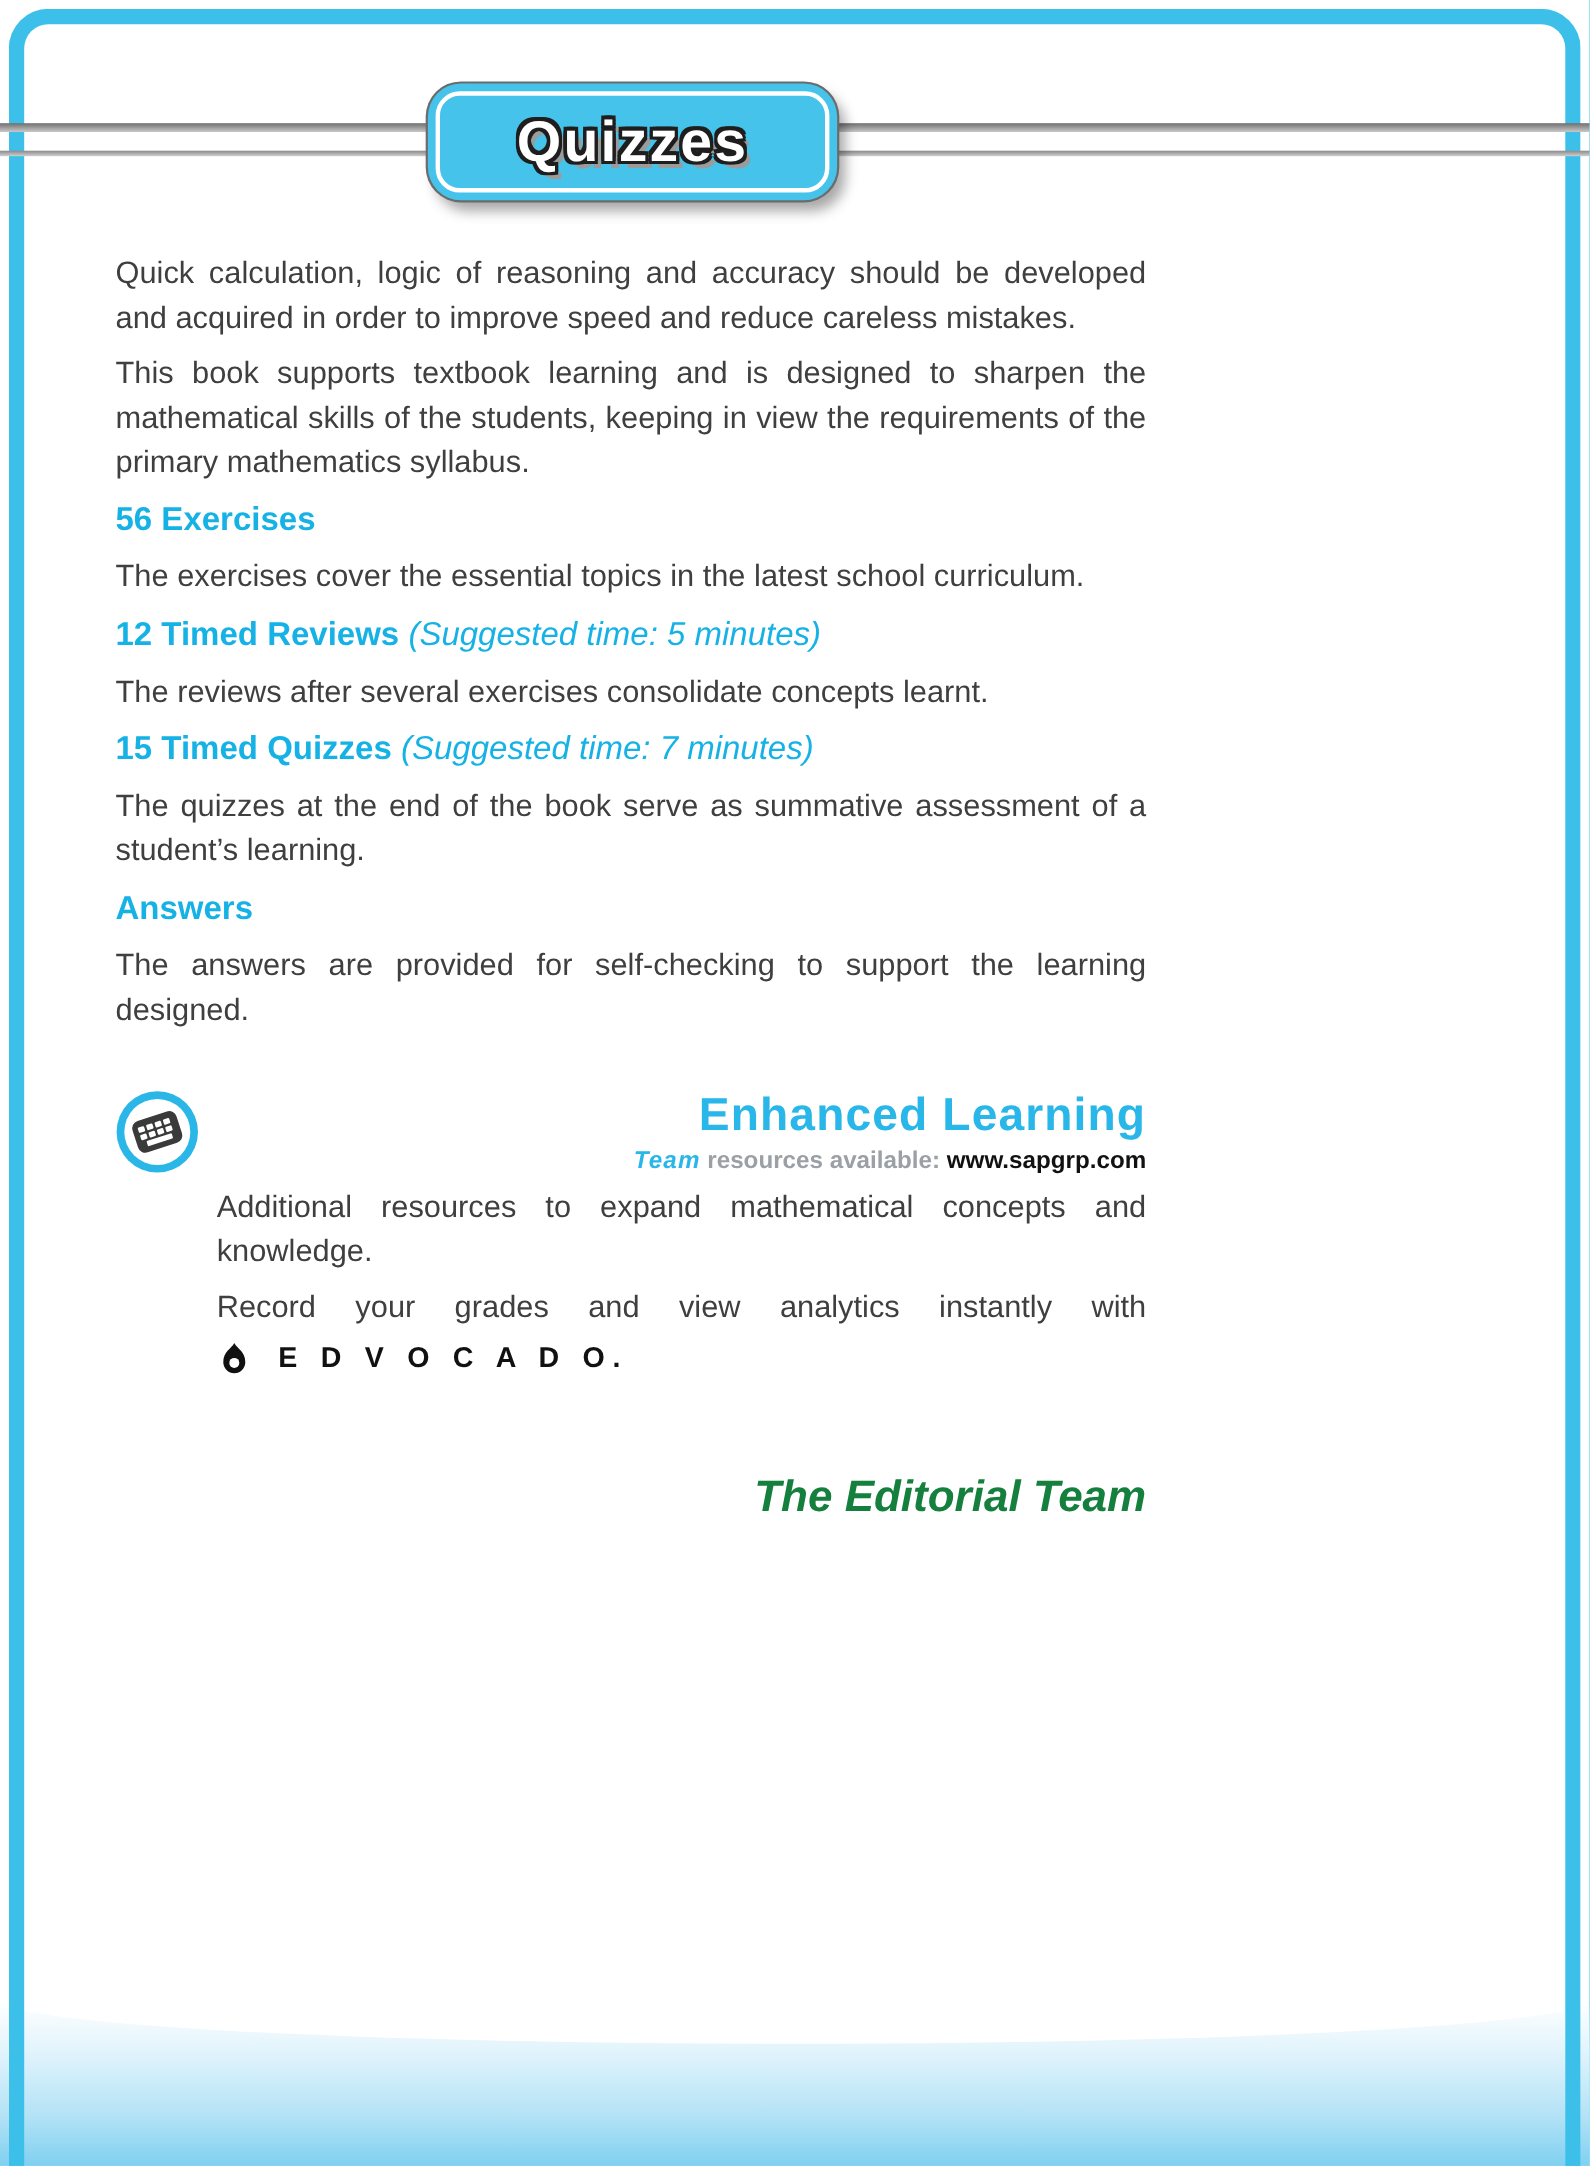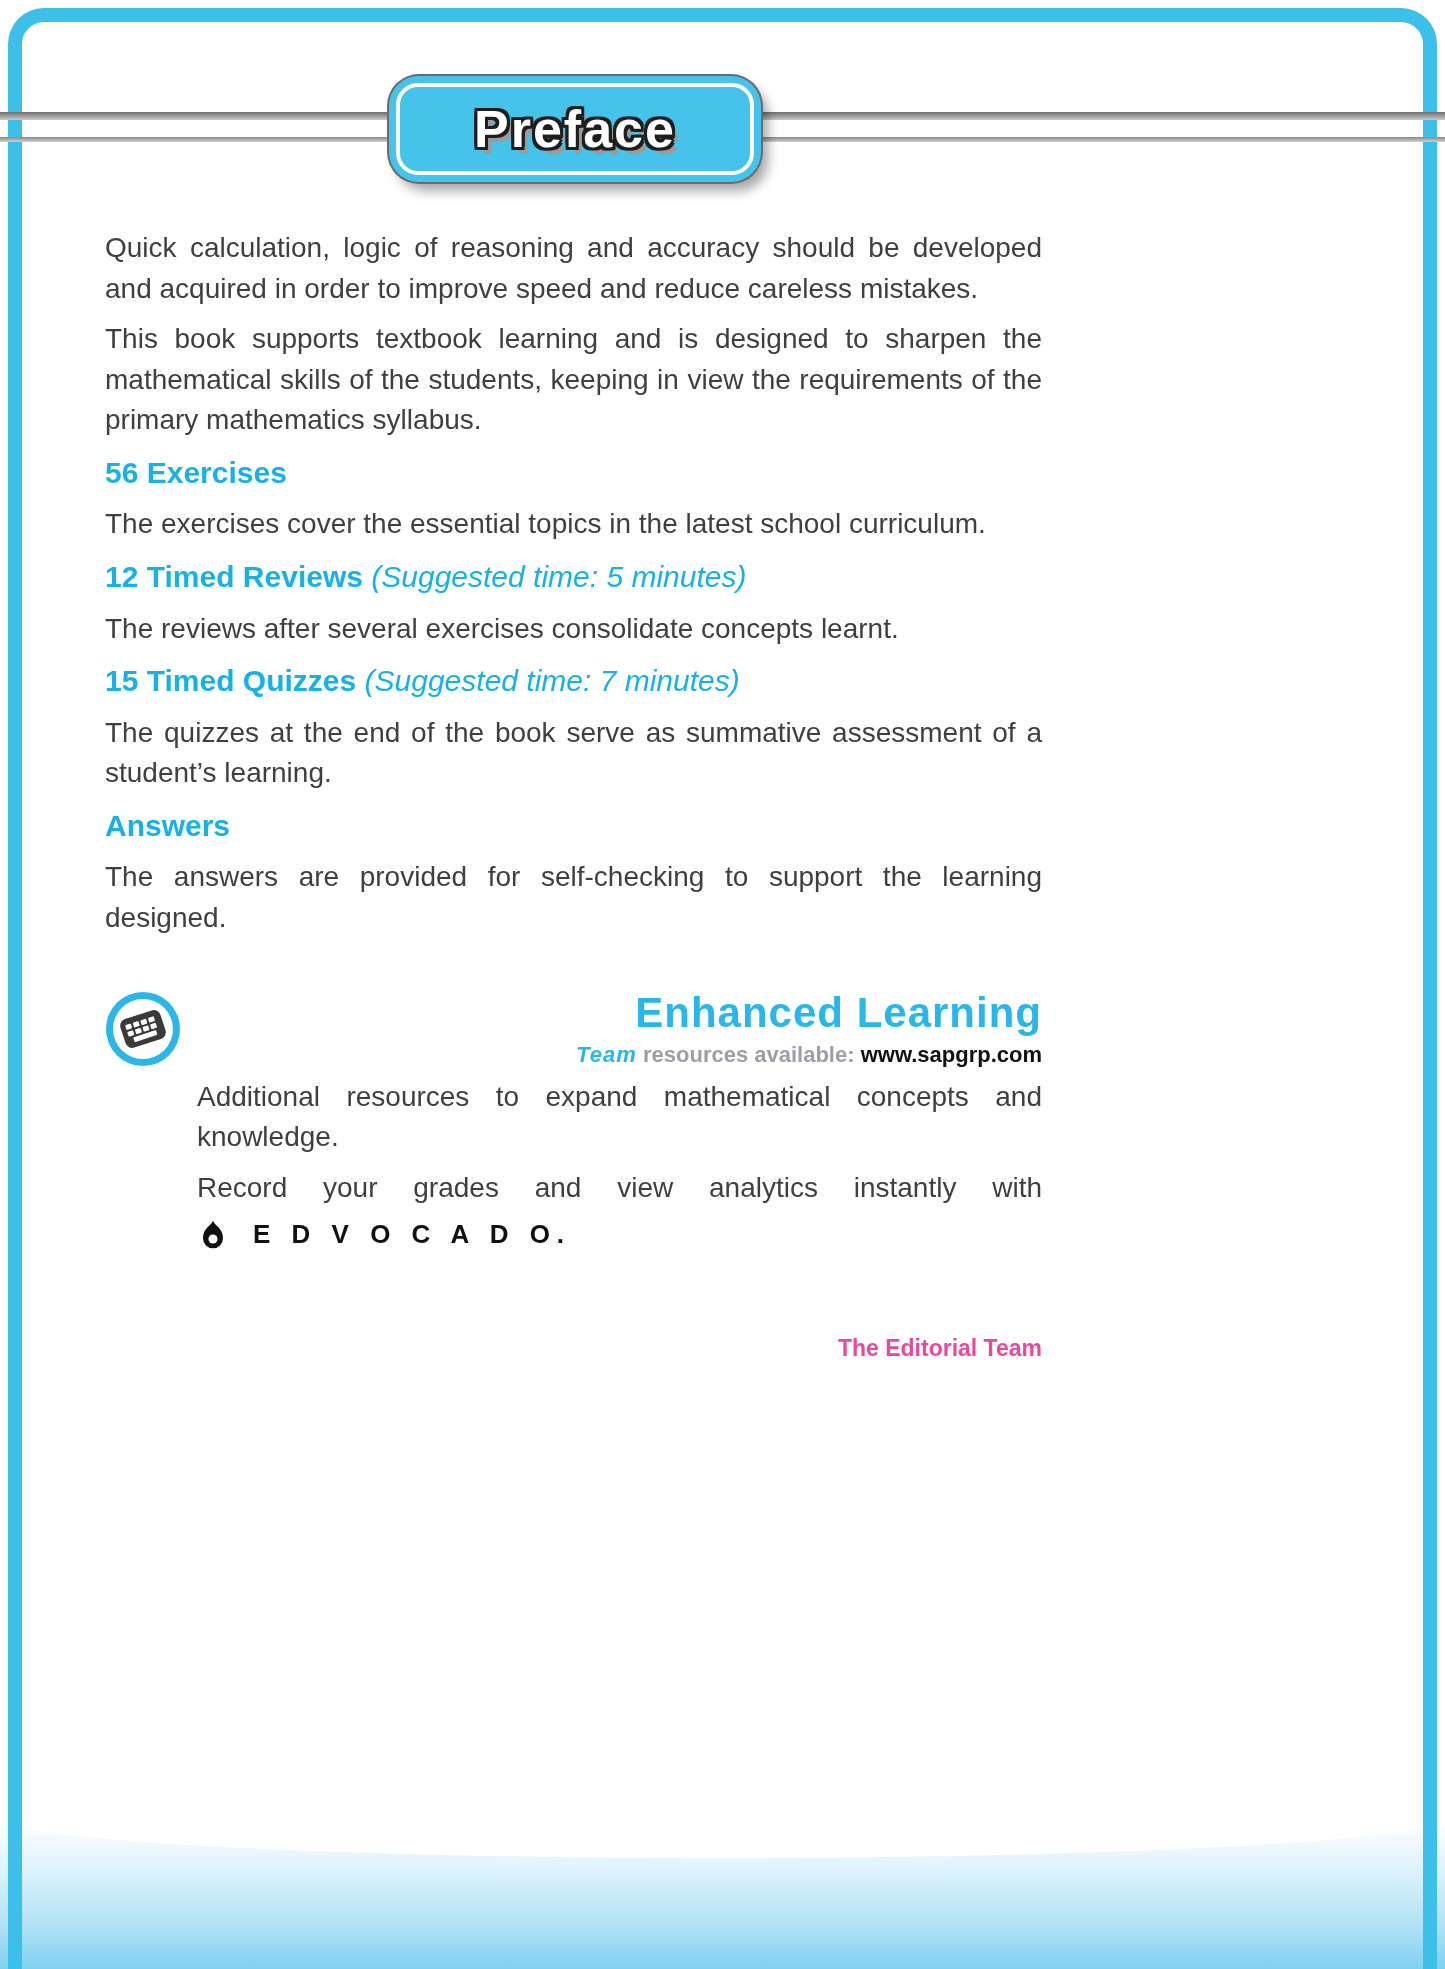--- a/index.html
+++ b/index.html
@@ -63,33 +63,33 @@
   .el-fineprint{font-size:22px;margin-top:4px;}
   .el-free{color:#29b6e8;font-style:italic;font-weight:bold;letter-spacing:1px;}
   .el-rest{color:#9aa0a6;font-weight:bold;}
   .el-url{color:#111;font-weight:bold;}
   .el-body{margin-top:30px;padding-left:92px;}
   .force-justify{text-align:justify;text-align-last:justify;margin-bottom:2px !important;}
   .edvocado-line{padding-left:92px;margin-top:8px;display:flex;align-items:center;gap:24px;}
   .edvocado-text{font-weight:bold;font-size:26px;letter-spacing:7px;color:#111;}
   .edvocado-ic{width:32px;height:32px;flex:0 0 auto;}
   
-  .signoff{margin-top:78px;text-align:right;font-weight:bold;font-size:23px;color:#ec4899;}
+  .signoff{margin-top:78px;text-align:right;font-weight:bold;font-size:40px;color:#15803d;font-style:italic;}
 </style>
 </head>
 <body>
 
 <div class="footer"></div>
 <div class="frame"></div>
 <div class="rule rule-top"></div>
 <div class="rule rule-bottom"></div>
 
 <div class="badge-outer">
   <div class="badge-inner">
-    <span class="badge-title">Preface</span>
+    <span class="badge-title">Quizzes</span>
   </div>
 </div>
 
 <div class="content">
 
   <p>Quick calculation, logic of reasoning and accuracy should be developed and acquired in order to improve speed and reduce careless mistakes.</p>
   <p>This book supports textbook learning and is designed to sharpen the mathematical skills of the students, keeping in view the requirements of the primary mathematics syllabus.</p>
 
   <div class="section">
     <div class="sec-head">

